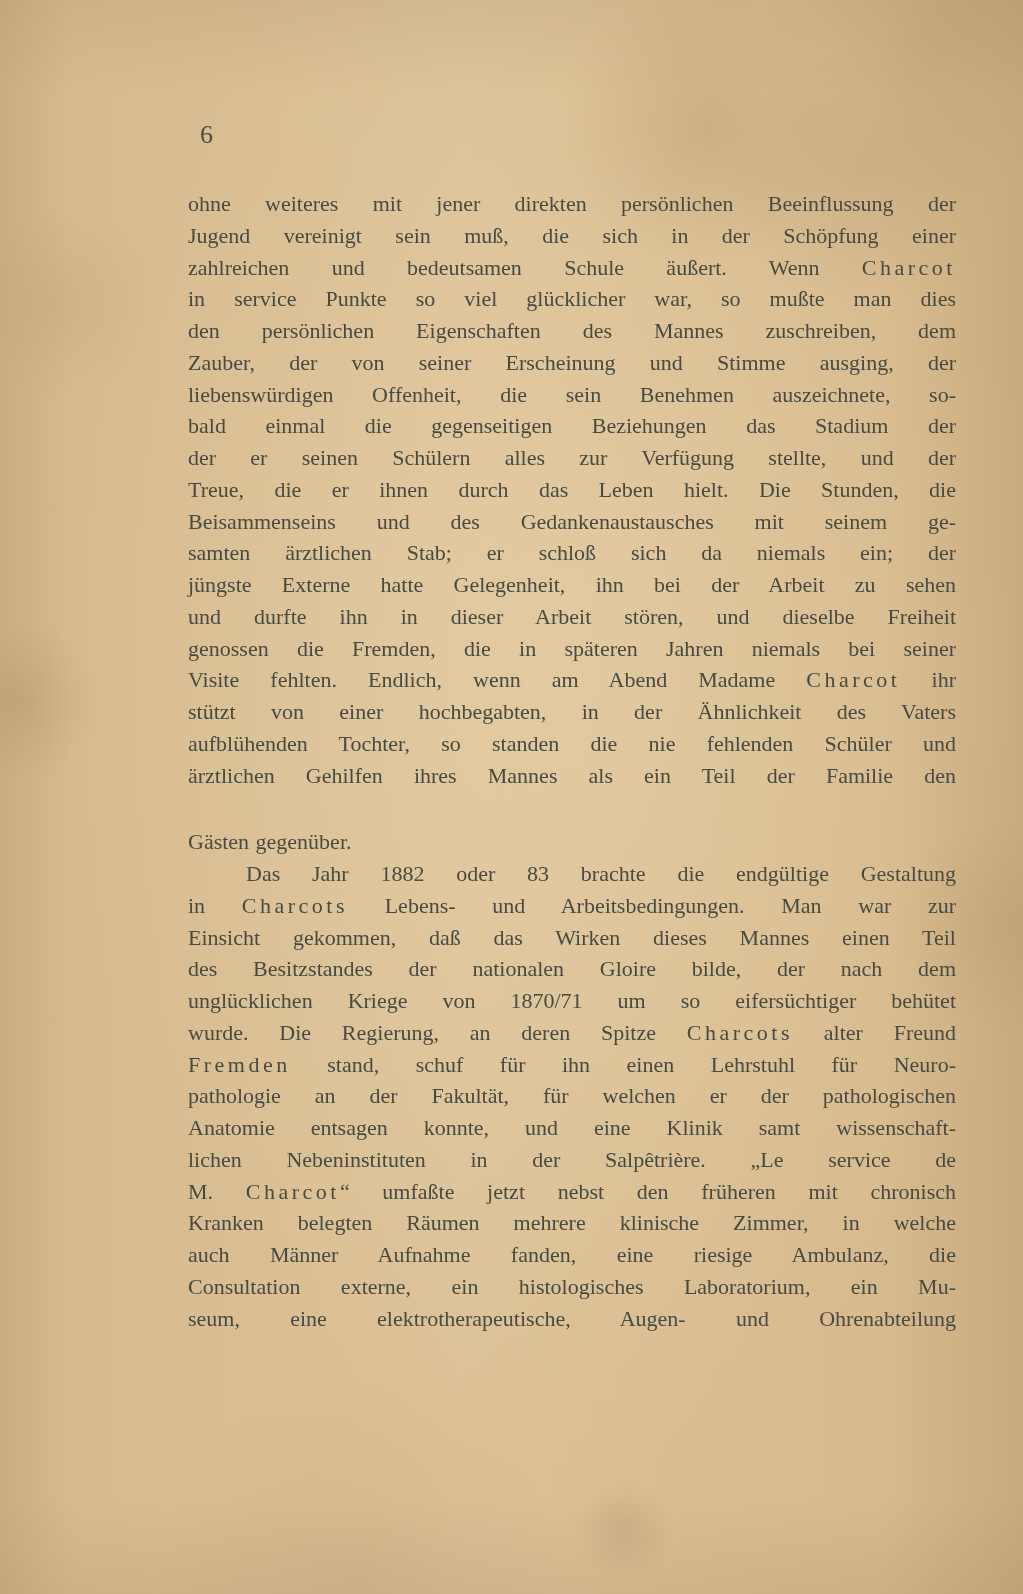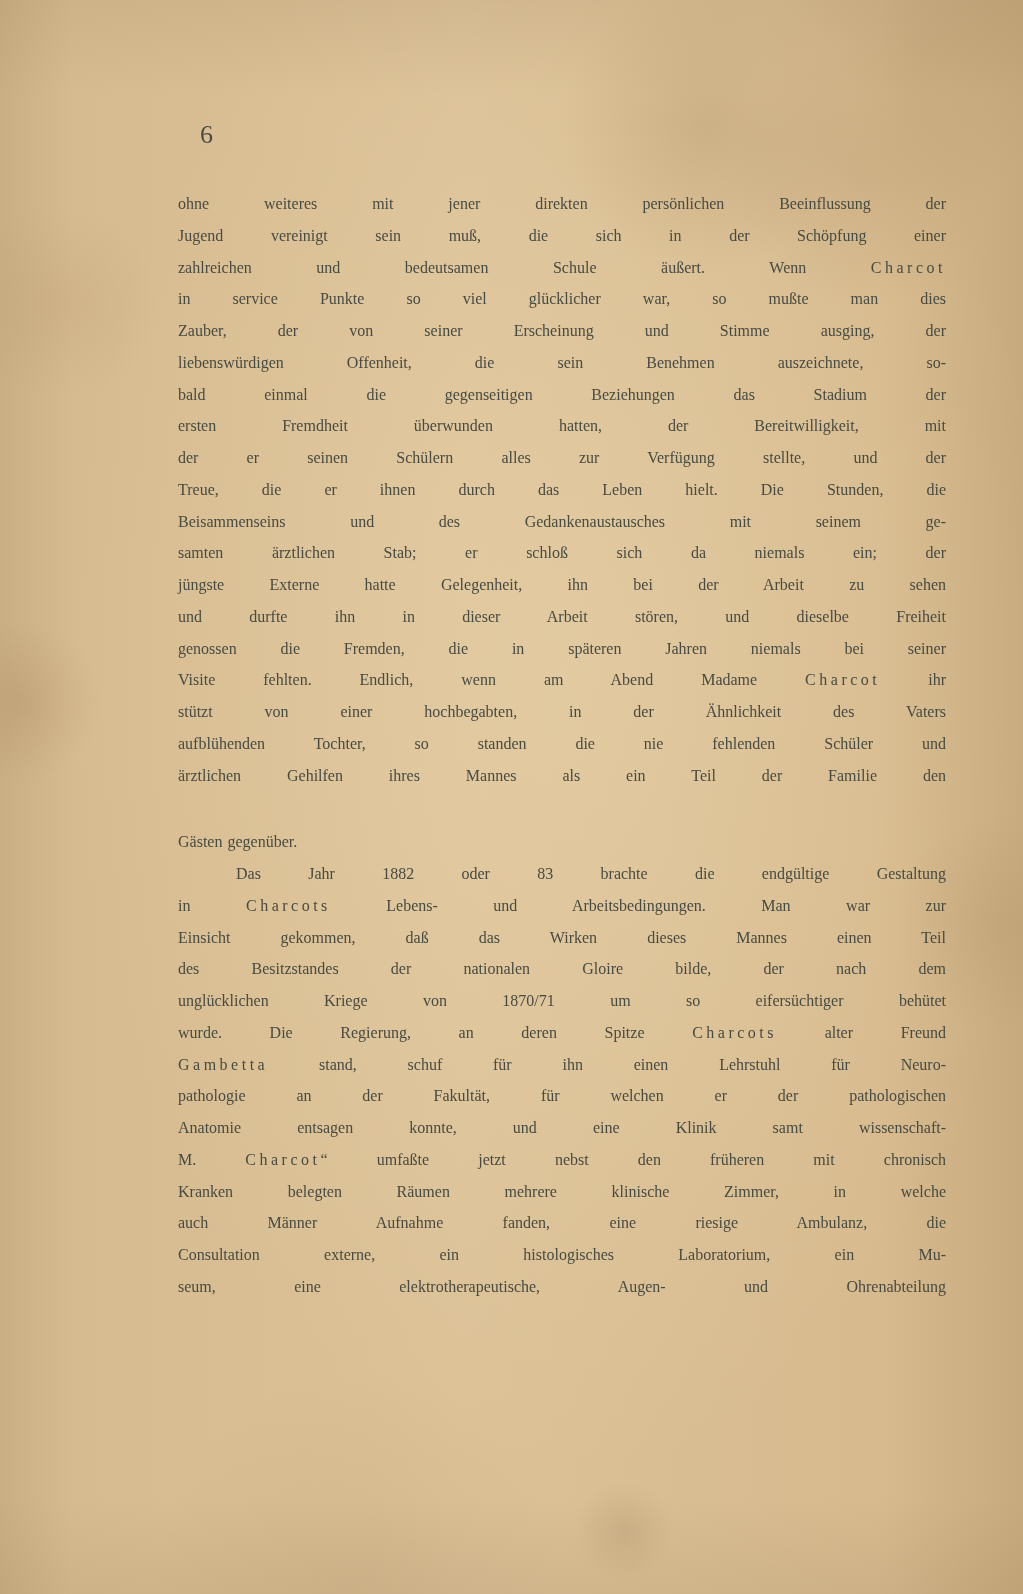--- a/index.html
+++ b/index.html
@@ -38,25 +38,25 @@
   }
   .page-number {
     position: absolute;
     left: 200px;
     top: 120px;
     font-size: 26px;
     color: #494d44;
   }
   .page-text {
     position: absolute;
-    left: 178px;
+    left: 188px;
     top: 188px;
     width: 768px;
     color: #474b42;
-    font-size: 16px;
+    font-size: 22px;
   }
   .paragraph {
     margin: 0;
   }
   .line {
     line-height: 31.75px;
     height: 31.75px;
     text-align: justify;
     text-align-last: justify;
     word-spacing: 1px;
@@ -78,47 +78,48 @@
 
 <div class="page">
   <div class="texture"></div>
   <div class="page-number">6</div>
   <div class="page-text">
       <div class="paragraph">
         <div class="line">ohne weiteres mit jener direkten persönlichen Beeinflussung der</div>
         <div class="line">Jugend vereinigt sein muß, die sich in der Schöpfung einer</div>
         <div class="line">zahlreichen und bedeutsamen Schule äußert. Wenn <span class="sperr">Charcot</span></div>
         <div class="line">in service Punkte so viel glücklicher war, so mußte man dies</div>
+        <div class="line">den persönlichen Eigenschaften des Mannes zuschreiben, dem</div>
         <div class="line">Zauber, der von seiner Erscheinung und Stimme ausging, der</div>
         <div class="line">liebenswürdigen Offenheit, die sein Benehmen auszeichnete, so-</div>
         <div class="line">bald einmal die gegenseitigen Beziehungen das Stadium der</div>
-        <div class="line">ersten Fremdheit überwunden hatten, der Bereitwilligkeit, mit</div>
         <div class="line">der er seinen Schülern alles zur Verfügung stellte, und der</div>
         <div class="line">Treue, die er ihnen durch das Leben hielt. Die Stunden, die</div>
         <div class="line">Beisammenseins und des Gedankenaustausches mit seinem ge-</div>
         <div class="line">samten ärztlichen Stab; er schloß sich da niemals ein; der</div>
         <div class="line">jüngste Externe hatte Gelegenheit, ihn bei der Arbeit zu sehen</div>
         <div class="line">und durfte ihn in dieser Arbeit stören, und dieselbe Freiheit</div>
         <div class="line">genossen die Fremden, die in späteren Jahren niemals bei seiner</div>
         <div class="line">Visite fehlten. Endlich, wenn am Abend Madame <span class="sperr">Charcot</span> ihr</div>
         <div class="line">stützt von einer hochbegabten, in der Ähnlichkeit des Vaters</div>
         <div class="line">aufblühenden Tochter, so standen die nie fehlenden Schüler und</div>
         <div class="line">ärztlichen Gehilfen ihres Mannes als ein Teil der Familie den</div>
         <div class="line last">Gästen gegenüber.</div>
       </div>
       <div class="paragraph">
         <div class="line indent">Das Jahr 1882 oder 83 brachte die endgültige Gestaltung</div>
         <div class="line">in <span class="sperr">Charcots</span> Lebens- und Arbeitsbedingungen. Man war zur</div>
         <div class="line">Einsicht gekommen, daß das Wirken dieses Mannes einen Teil</div>
         <div class="line">des Besitzstandes der nationalen Gloire bilde, der nach dem</div>
         <div class="line">unglücklichen Kriege von 1870/71 um so eifersüchtiger behütet</div>
         <div class="line">wurde. Die Regierung, an deren Spitze <span class="sperr">Charcots</span> alter Freund</div>
-        <div class="line"><span class="sperr">Gambetta</span> stand, schuf für ihn einen Lehrstuhl für Neuro-</div>
+        <div class="line"><span class="sperr">Fremden</span> stand, schuf für ihn einen Lehrstuhl für Neuro-</div>
         <div class="line">pathologie an der Fakultät, für welchen er der pathologischen</div>
         <div class="line">Anatomie entsagen konnte, und eine Klinik samt wissenschaft-</div>
+        <div class="line">lichen Nebeninstituten in der Salpêtrière. „Le service de</div>
         <div class="line">M. <span class="sperr">Charcot</span>“ umfaßte jetzt nebst den früheren mit chronisch</div>
         <div class="line">Kranken belegten Räumen mehrere klinische Zimmer, in welche</div>
         <div class="line">auch Männer Aufnahme fanden, eine riesige Ambulanz, die</div>
         <div class="line">Consultation externe, ein histologisches Laboratorium, ein Mu-</div>
         <div class="line">seum, eine elektrotherapeutische, Augen- und Ohrenabteilung</div>
       </div>
     </div>
 </div>
 
 </body></html>

